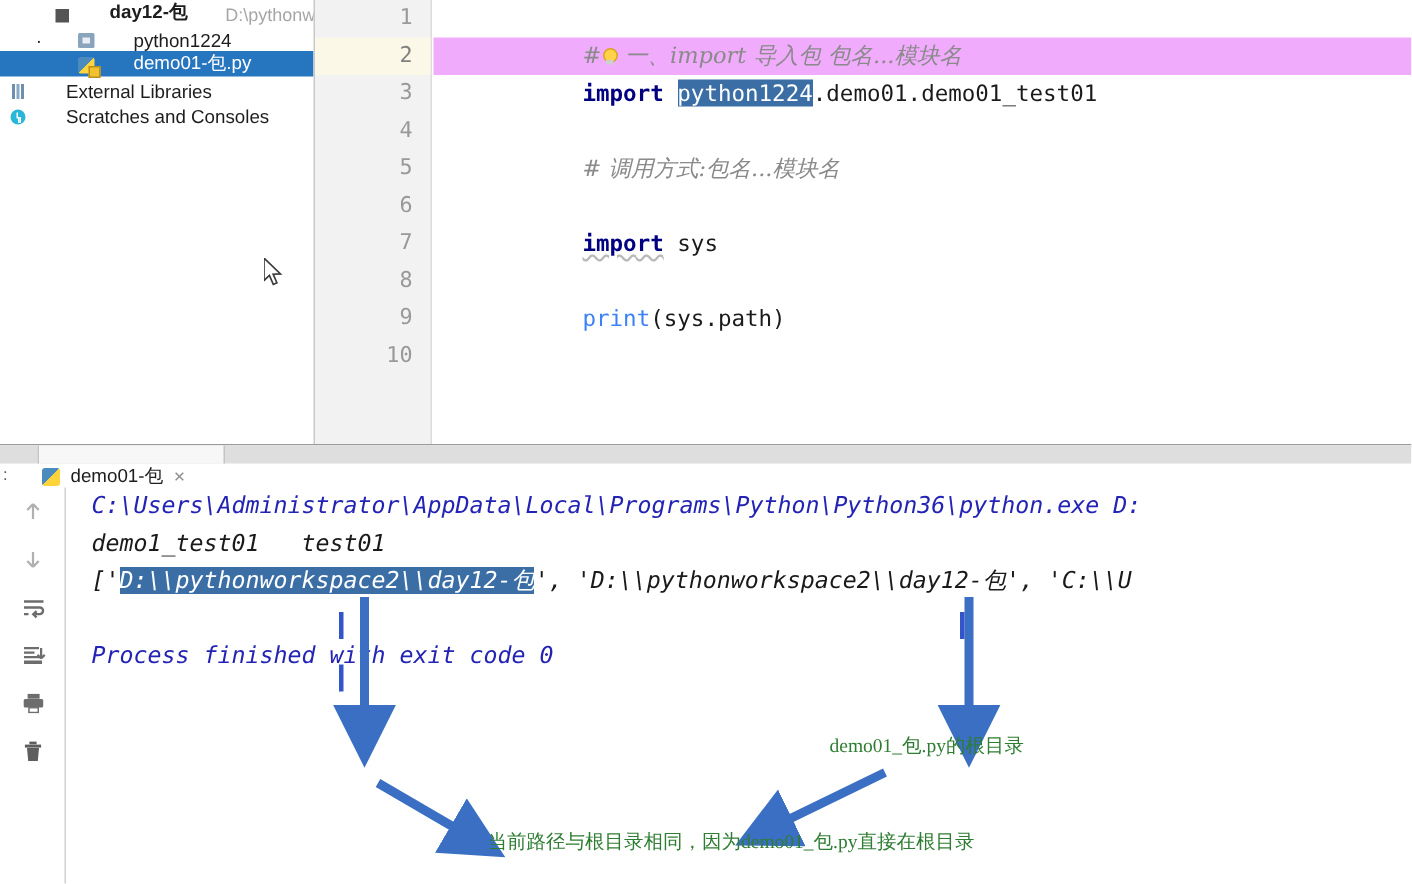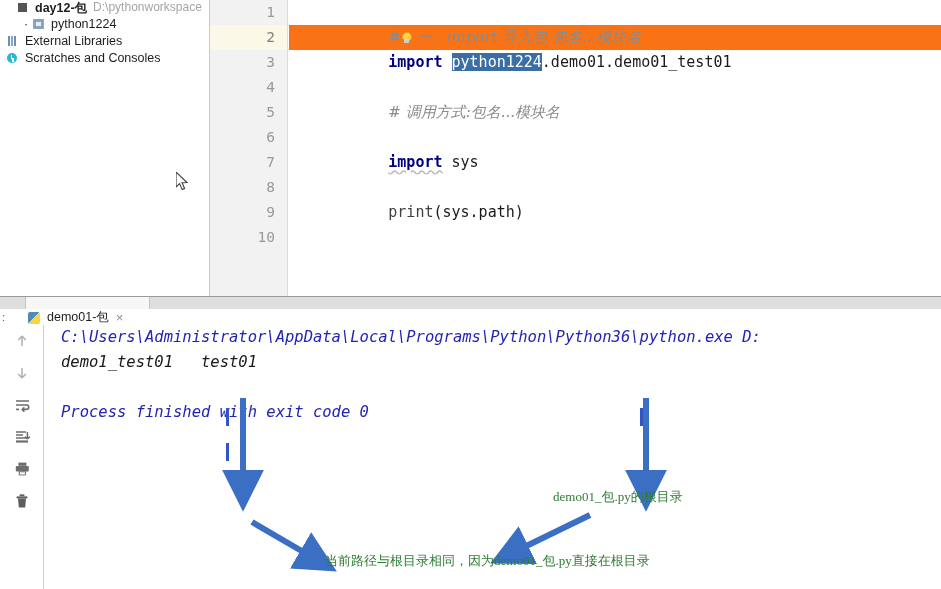--- a/index.html
+++ b/index.html
@@ -28,25 +28,26 @@
     position: absolute; left: 0; top: 0;
     width: 210px; height: 296px;
     background: #ffffff;
     border-right: 1px solid #c9c9c9;
     overflow: hidden;
   }
   .tree-row {
     position: relative;
     height: 17px;
     display: flex;
-    align-items: flex-start;
+    align-items: flex-end;
     padding-left: 4px;
     white-space: nowrap;
     font-size: 12.5px;
     color: #1d1d1d;
+    gap: 19px;
   }
   .tree-row.indent1 { padding-left: 20px; }
   .tree-row.selected { background: #2675bf; color: #ffffff; }
   .tree-label { font-size: 12.5px; }
   .tree-label.bold { font-weight: bold; }
   .tree-path {
     color: #a6a6a6;
     font-size: 12px;
     margin-left: 6px;
     font-weight: normal;
@@ -121,23 +122,23 @@
     right: 0; height: 352px;
   }
   .cline {
     height: 25px; line-height: 25px;
     padding-left: 9px;
     font-size: 15px;
     white-space: pre;
     color: #1a1a1a;
     font-family: "DejaVu Sans Mono", monospace;
   }
-  .cline.curline { background: #f97316; }
+  .cline.curline { background: #f0abfc; }
   .kw { color: #000080; font-weight: bold; }
-  .fn { color: #404040; }
+  .fn { color: #3b82f6; }
   .cmt { color: #8a8a8a; font-style: italic; font-family:"DejaVu Serif",serif; }
   .sel-blue { background: #3a6ea5; color: #ffffff; }
   .sel-lav  { background: #dcdcf5; }
   .squig {
     text-decoration: underline;
     text-decoration-style: wavy;
     text-decoration-color: #b9b9b9;
     text-underline-offset: 2px;
   }
   .bulb {
@@ -253,20 +254,25 @@
         <span class="tree-label bold">day12-包</span>
         <span class="tree-path">D:\pythonworkspace</span>
       </div>
 
       <div class="tree-row indent1">
         <span class="tw">·</span>
         <span class="ico ico-pkg"></span>
         <span class="tree-label">python1224</span>
       </div>
 
+      <div class="tree-row indent1 selected">
+        <span class="tw"></span>
+        <span class="ico ico-py"></span>
+        <span class="tree-label">demo01-包.py</span>
+      </div>
 
       <div class="tree-row">
         <span class="ico ico-lib" style="margin-left:2px;"></span>
         <span class="tree-label">External Libraries</span>
       </div>
 
       <div class="tree-row">
         <span class="ico ico-scr" style="margin-left:2px;"></span>
         <span class="tree-label">Scratches and Consoles</span>
       </div>
@@ -376,20 +382,21 @@
           <rect x="5.6" y="1.4" width="4.8" height="1.8" fill="#5e5e5e"></rect>
           <rect x="2.6" y="3.4" width="10.8" height="2" fill="#5e5e5e"></rect>
           <path d="M4 5.6 L4.8 14.4 H11.2 L12 5.6 Z" fill="#5e5e5e"></path>
         </svg>
       </div>
     </div>
 
     <div id="console">
       <div class="oline blue-out">C:\Users\Administrator\AppData\Local\Programs\Python\Python36\python.exe D:</div>
       <div class="oline">demo1_test01   test01</div>
+      <div class="oline"><span>['</span><span class="hl">D:\\pythonworkspace2\\day12-包</span><span>', 'D:\\pythonworkspace2\\day12-包', 'C:\\U</span></div>
       <div class="oline"></div>
       <div class="oline blue-out">Process finished with exit code 0</div>
     </div>
   </div>
 
   <svg id="annos" viewBox="0 0 941 589">
     <defs>
       <marker id="ah" markerWidth="7" markerHeight="7" refX="2.2" refY="3.5" orient="auto">
         <polygon points="0,0 7,3.5 0,7" fill="#3a6fc4"></polygon>
       </marker>

